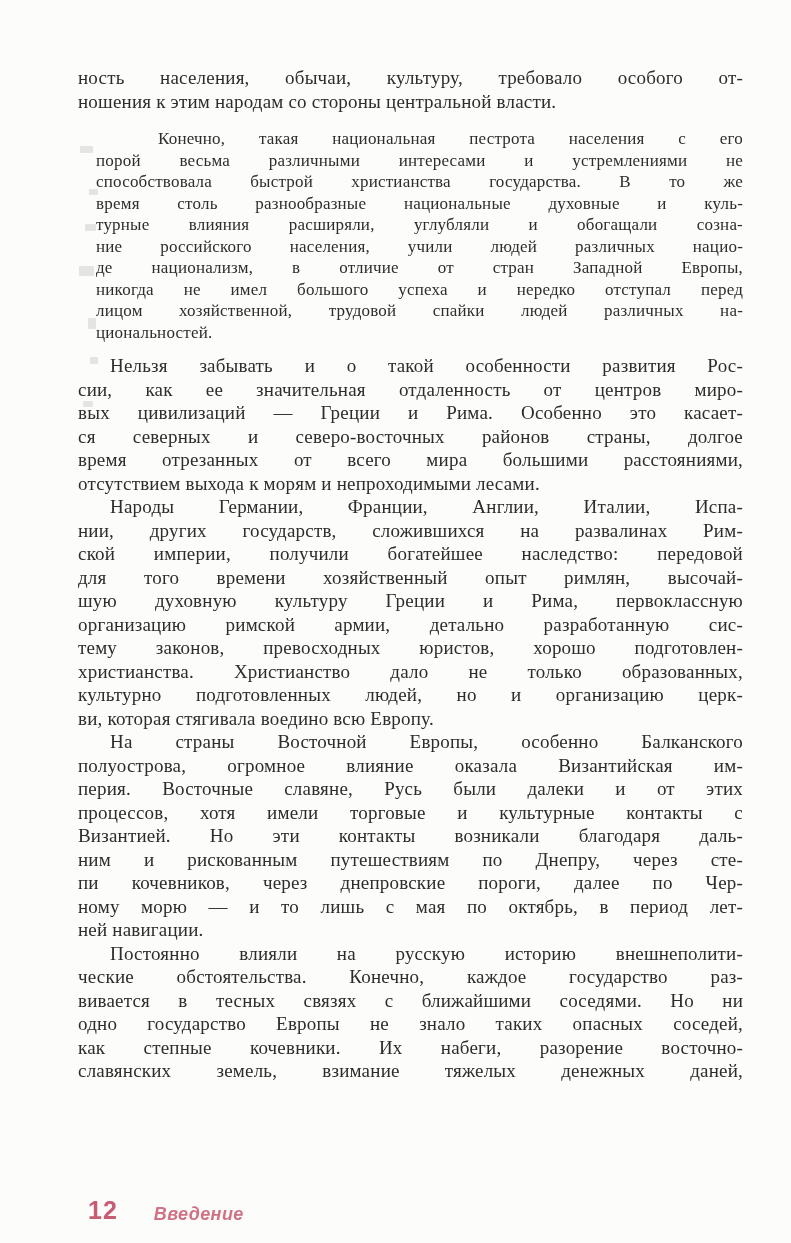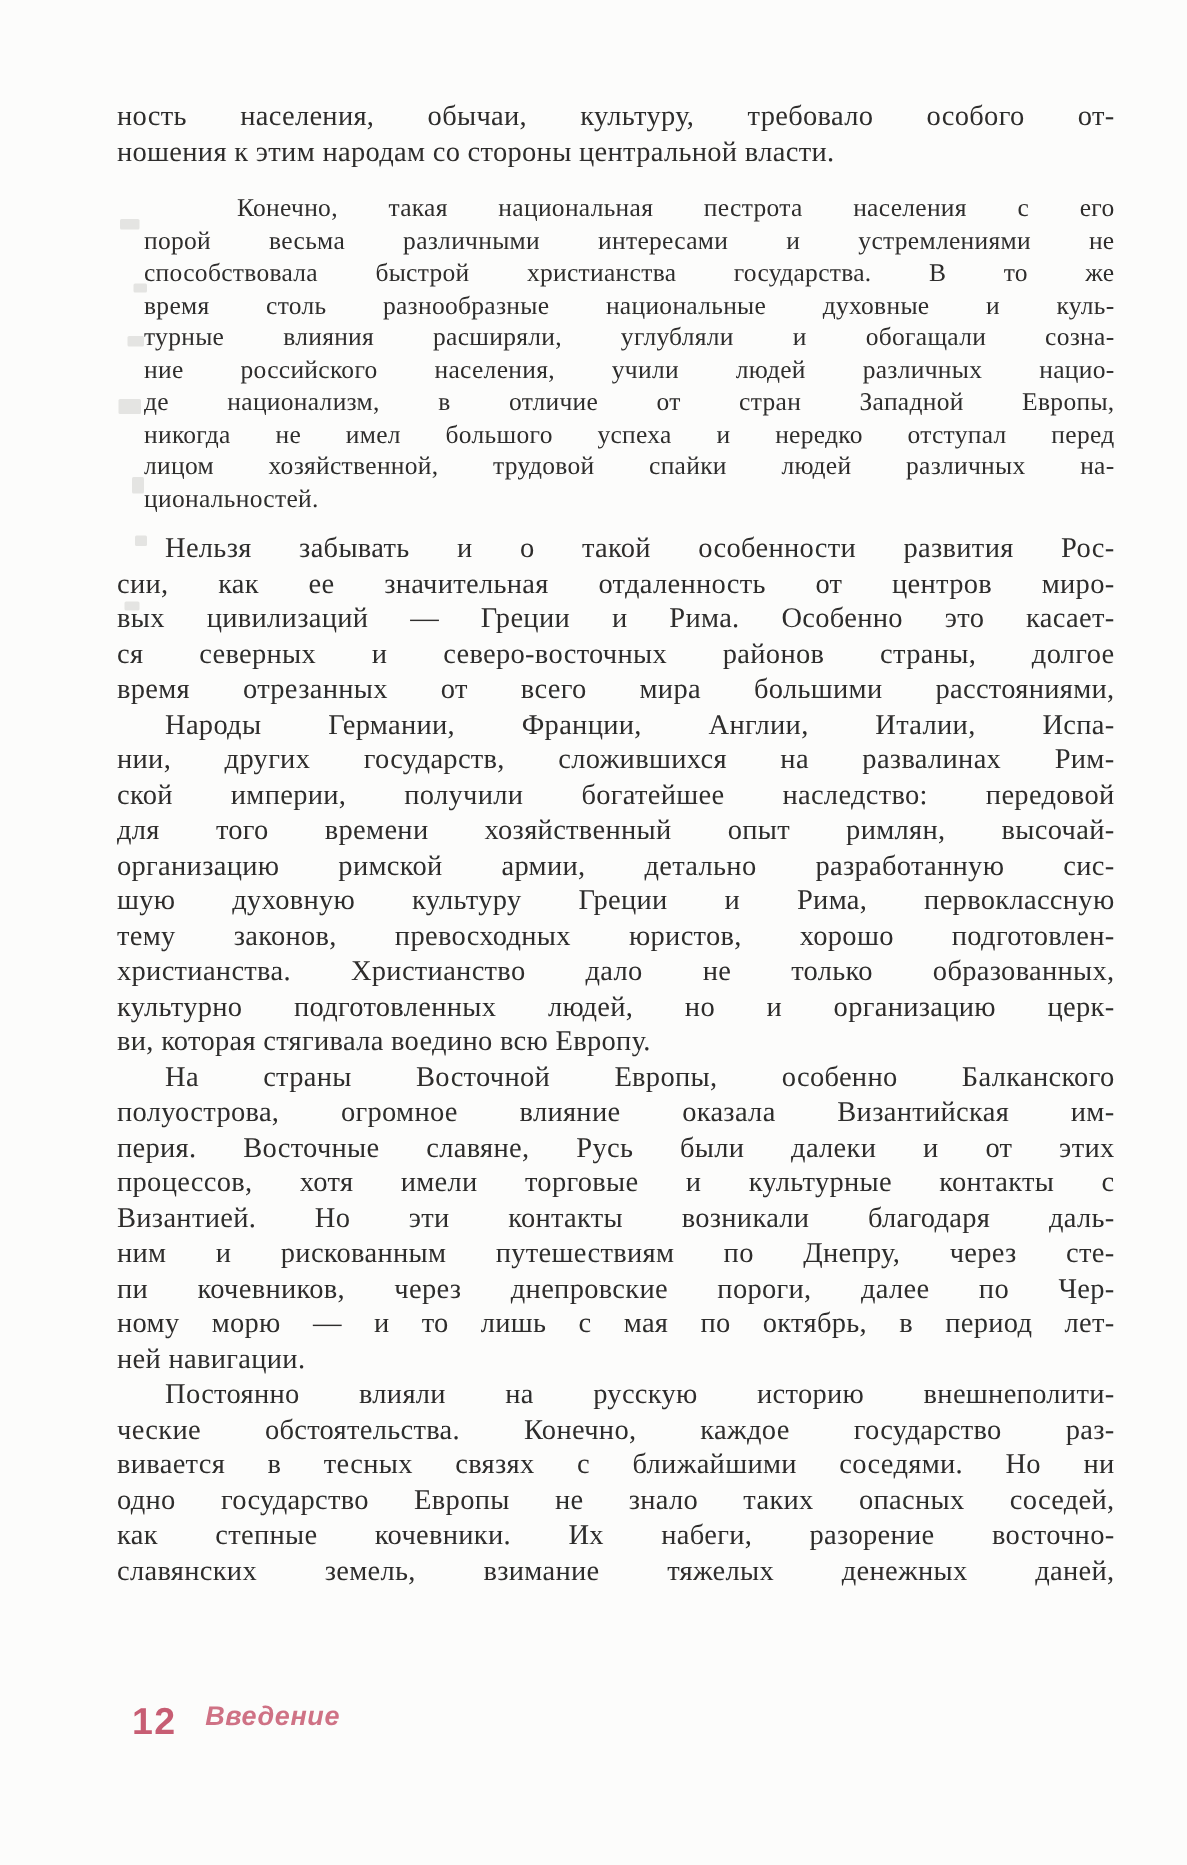--- a/index.html
+++ b/index.html
@@ -46,24 +46,24 @@
   }
   .para.main .line.first {
     padding-left: 32px;
   }
   .para.small .line.first {
     padding-left: 62px;
   }
   .footer {
     position: absolute;
     left: 88px;
-    top: 1134px;
+    top: 1196px;
     display: flex;
-    align-items: flex-start;
-    gap: 19px;
+    align-items: flex-end;
+    gap: 36px;
     font-family: "Liberation Sans", sans-serif;
   }
   .pagenum {
     color: var(--accent, #c75d73);
     font-size: 25px;
     font-weight: bold;
     letter-spacing: 1px;
   }
   .section {
     color: var(--accent-light, #cf7285);
@@ -114,28 +114,29 @@
         <div class="line">никогда не имел большого успеха и нередко отступал перед</div>
         <div class="line">лицом хозяйственной, трудовой спайки людей различных на-</div>
         <div class="line last">циональностей.</div>
       </div>
       <div class="para main">
         <div class="line first">Нельзя забывать и о такой особенности развития Рос-</div>
         <div class="line">сии, как ее значительная отдаленность от центров миро-</div>
         <div class="line">вых цивилизаций — Греции и Рима. Особенно это касает-</div>
         <div class="line">ся северных и северо-восточных районов страны, долгое</div>
         <div class="line">время отрезанных от всего мира большими расстояниями,</div>
+        <div class="line last">отсутствием выхода к морям и непроходимыми лесами.</div>
       </div>
       <div class="para main">
         <div class="line first">Народы Германии, Франции, Англии, Италии, Испа-</div>
         <div class="line">нии, других государств, сложившихся на развалинах Рим-</div>
         <div class="line">ской империи, получили богатейшее наследство: передовой</div>
         <div class="line">для того времени хозяйственный опыт римлян, высочай-</div>
+        <div class="line">шую духовную культуру Греции и Рима, первоклассную</div>
         <div class="line">организацию римской армии, детально разработанную сис-</div>
-        <div class="line">шую духовную культуру Греции и Рима, первоклассную</div>
         <div class="line">тему законов, превосходных юристов, хорошо подготовлен-</div>
         <div class="line">христианства. Христианство дало не только образованных,</div>
         <div class="line">культурно подготовленных людей, но и организацию церк-</div>
         <div class="line last">ви, которая стягивала воедино всю Европу.</div>
       </div>
       <div class="para main">
         <div class="line first">На страны Восточной Европы, особенно Балканского</div>
         <div class="line">полуострова, огромное влияние оказала Византийская им-</div>
         <div class="line">перия. Восточные славяне, Русь были далеки и от этих</div>
         <div class="line">процессов, хотя имели торговые и культурные контакты с</div>

